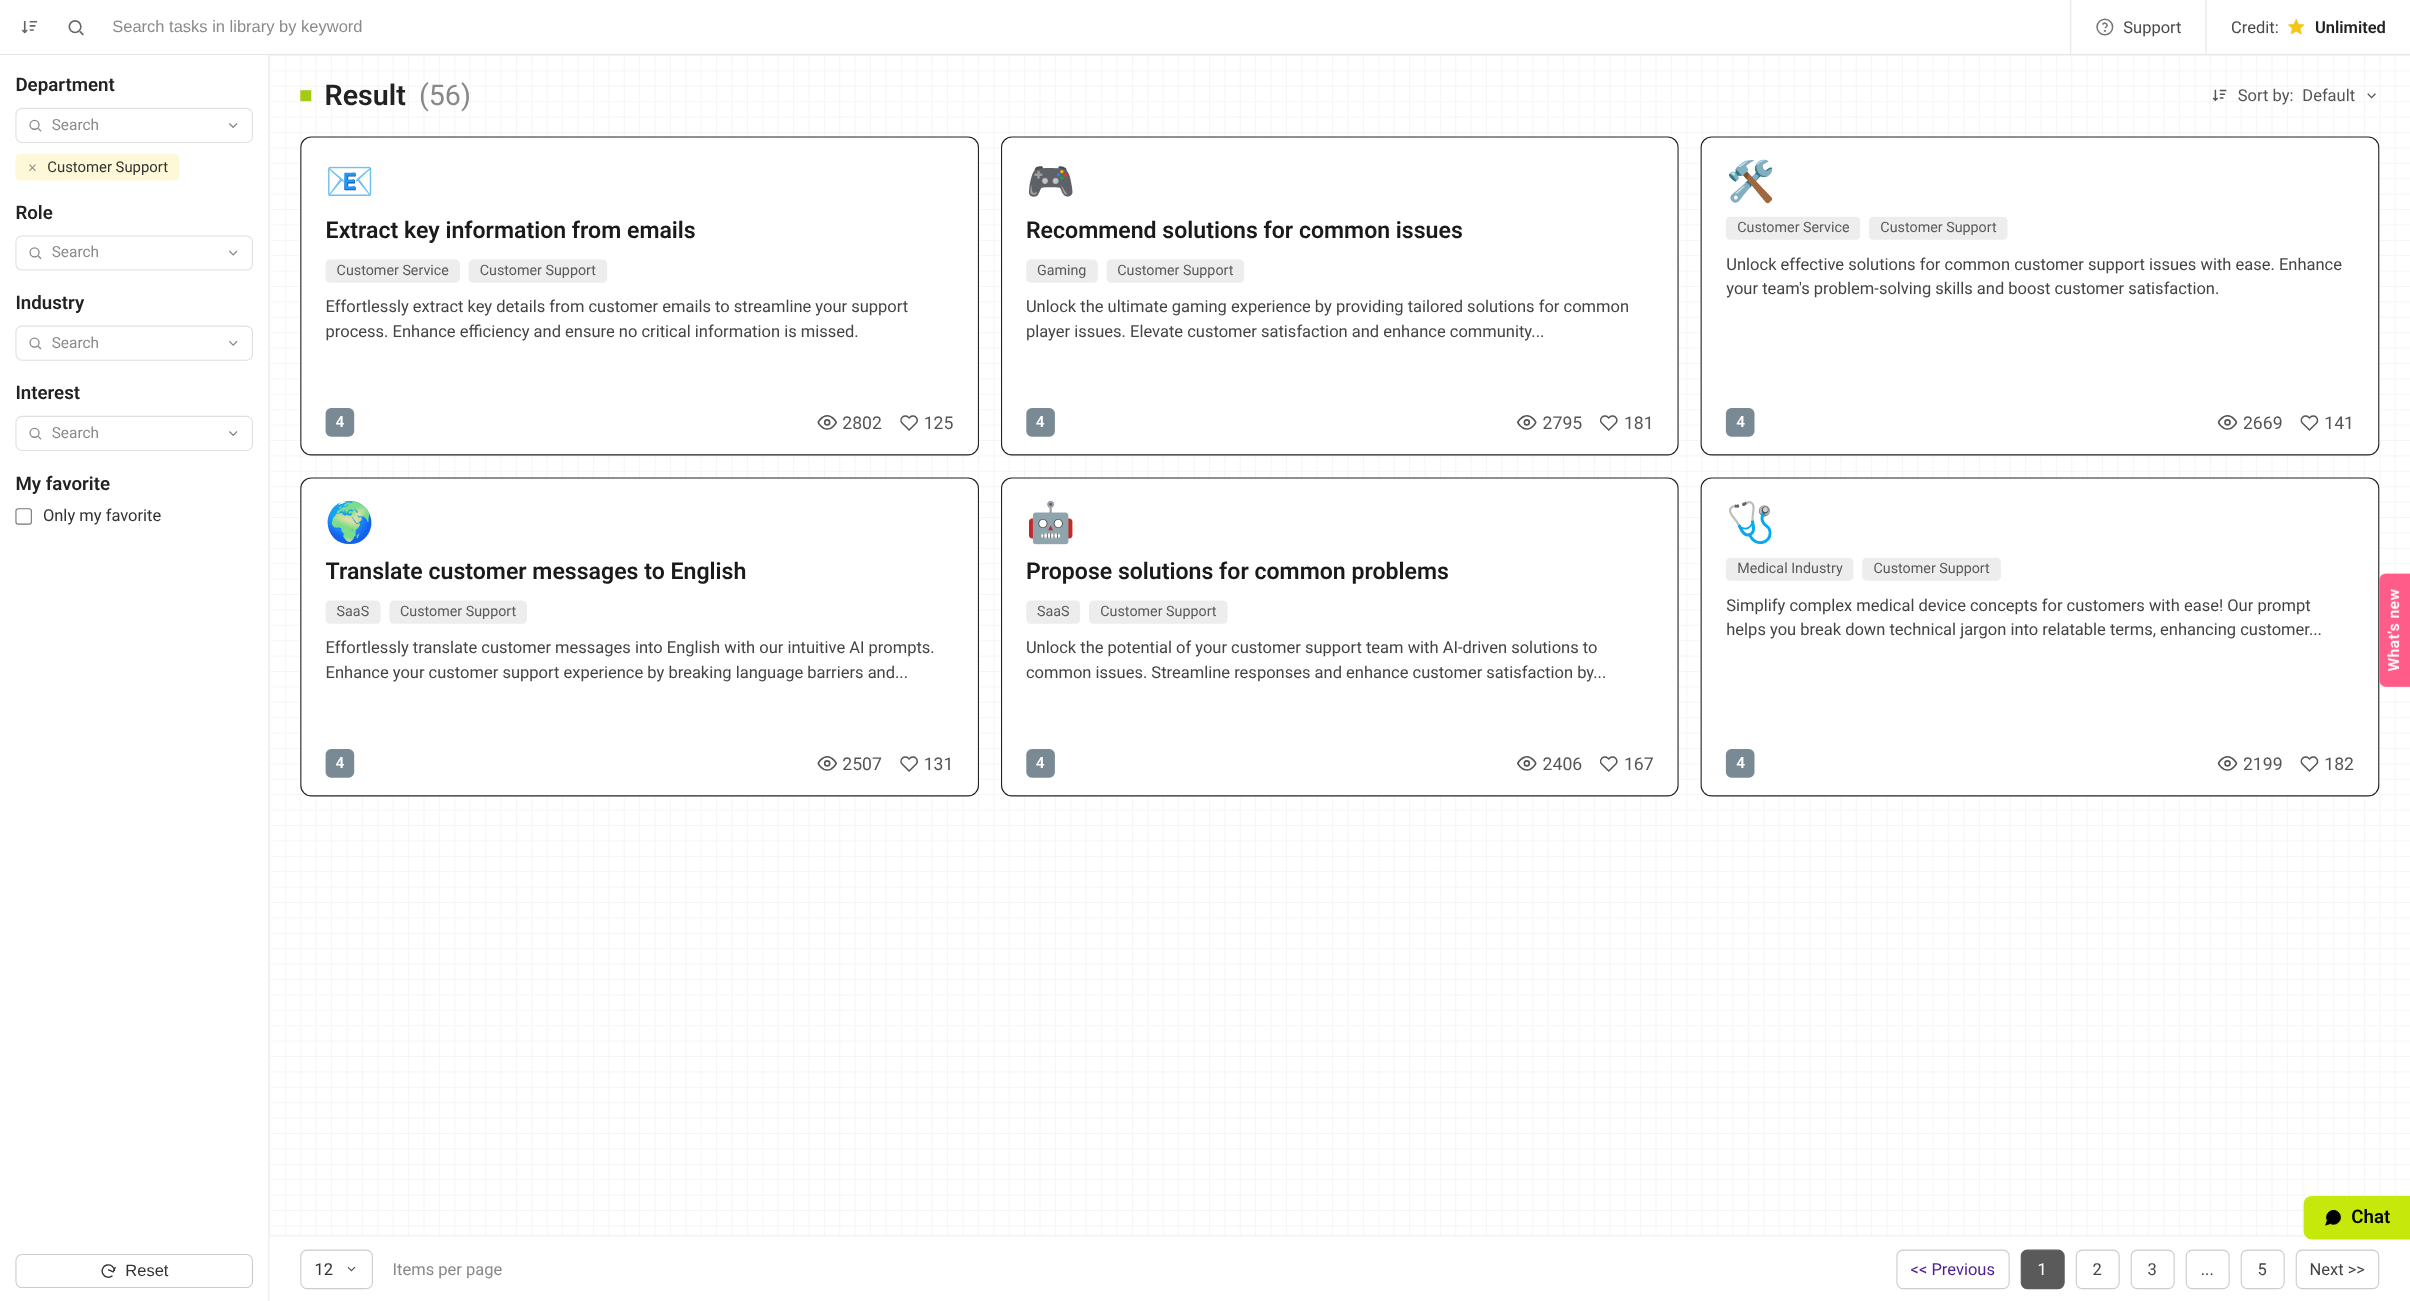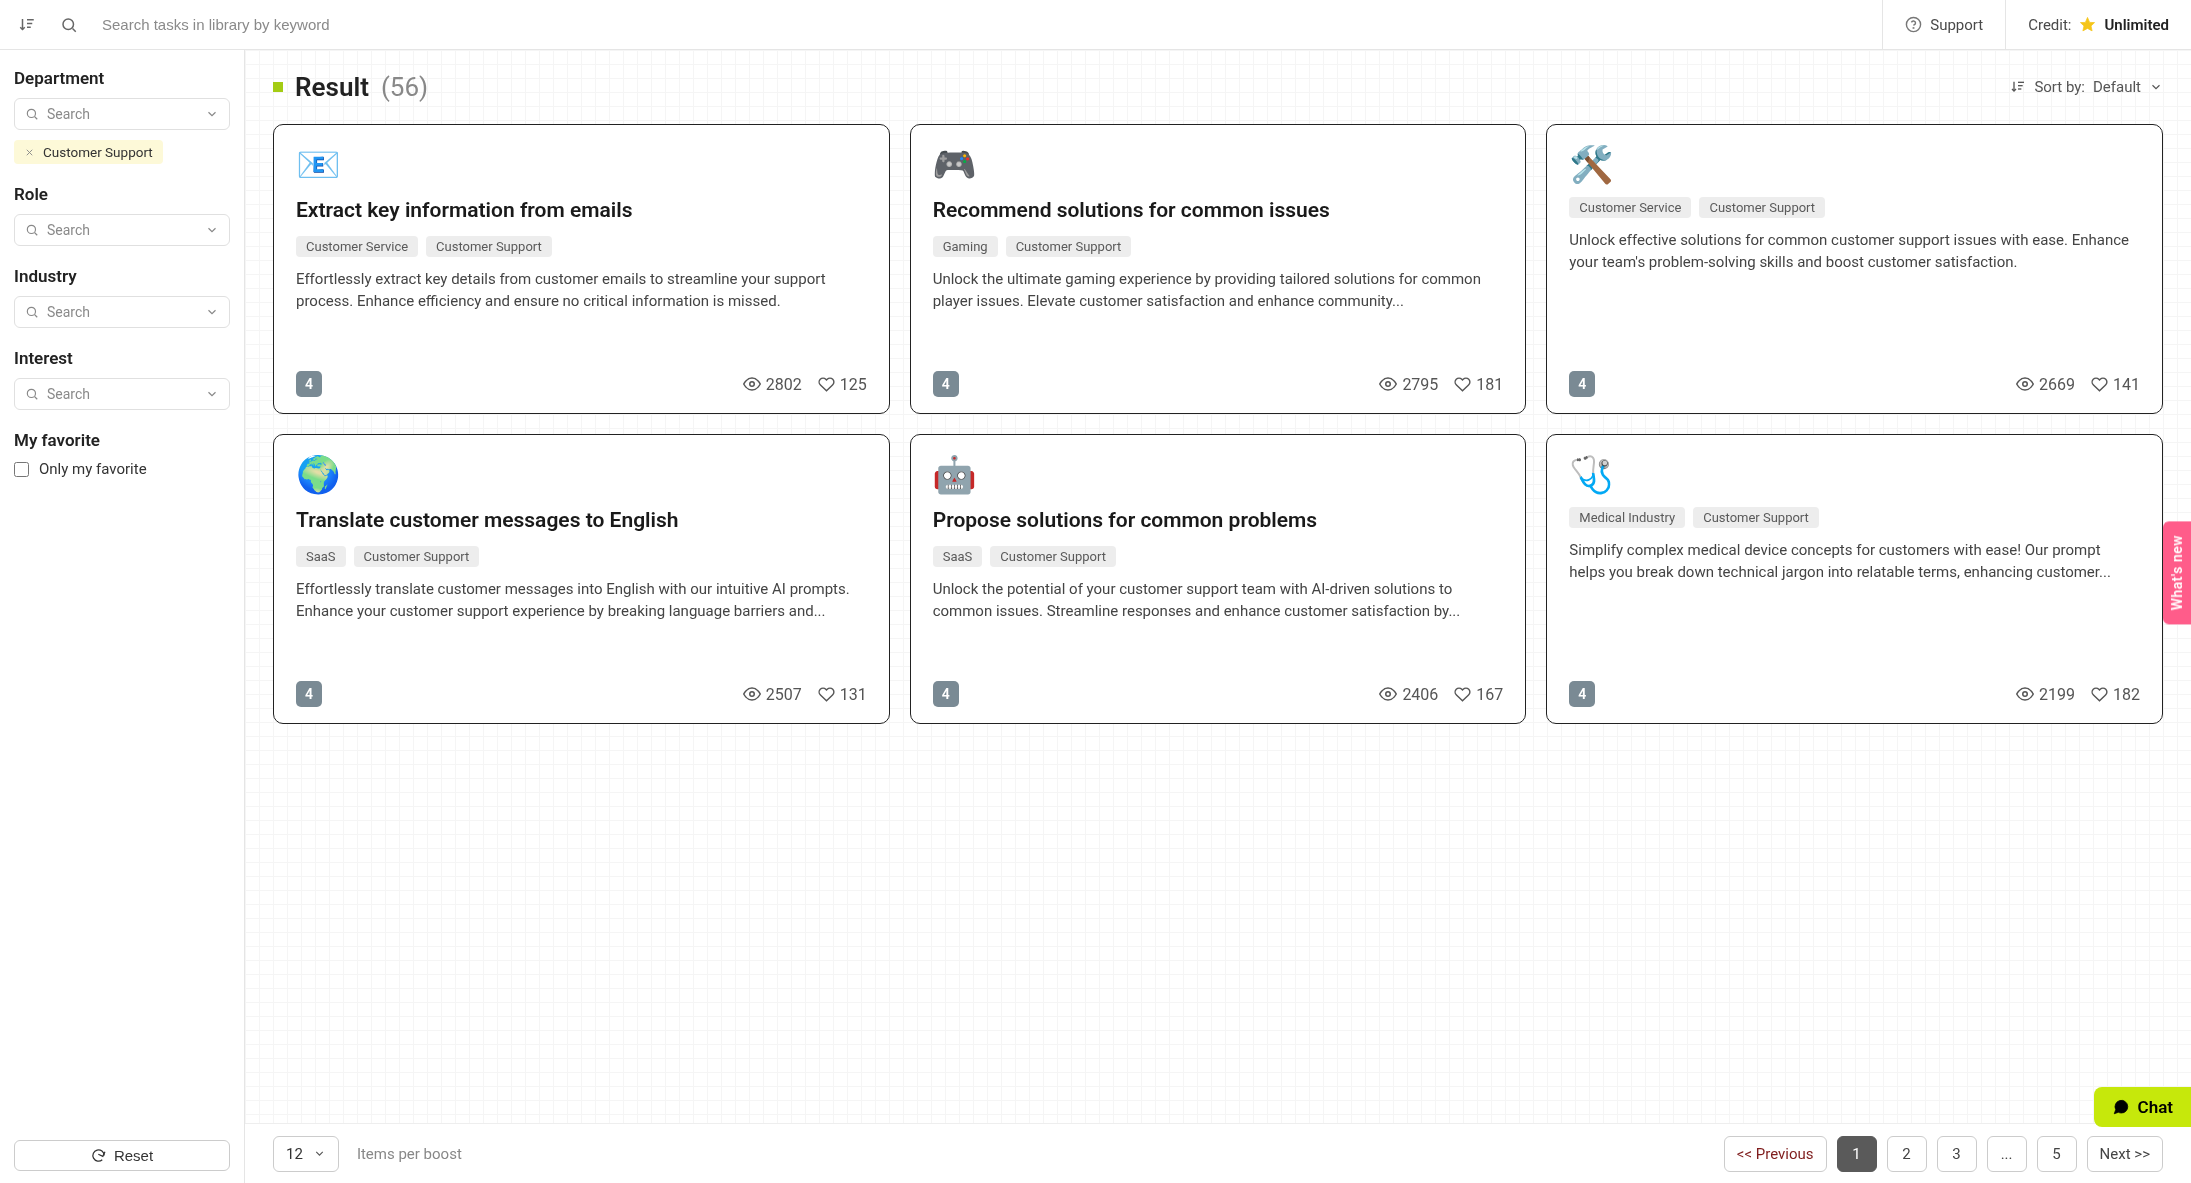--- a/index.html
+++ b/index.html
@@ -56,21 +56,21 @@
 .card-stats { display: flex; align-items: center; gap: 16px; color: #555; font-size: 16px; }
 .stat { display: inline-flex; align-items: center; gap: 5px; }
 
 
 .pager { position: absolute; bottom: 0; left: 0; right: 0; background: #fff; border-top: 1px solid #eee; height: 60px; display: flex; align-items: center; padding: 0 28px; gap: 18px; }
 .perpage-select { border: 1px solid #ccc; border-radius: 6px; padding: 8px 12px; font-size: 15px; display: inline-flex; align-items: center; gap: 10px; cursor: pointer; color: #333; }
 .perpage-label { color: #888; font-size: 15px; }
 .pager-right { margin-left: auto; display: flex; align-items: center; gap: 10px; }
 .page-btn { border: 1px solid #ccc; border-radius: 6px; min-width: 40px; height: 36px; display: inline-flex; align-items: center; justify-content: center; font-size: 15px; color: #444; background: #fff; cursor: pointer; padding: 0 12px; }
 .page-btn.active { background: #5a5a5a; color: #fff; border-color: #5a5a5a; }
-.page-btn.disabled { color: #7f1d1d; cursor: not-allowed; }
+.page-btn.disabled { color: #4c1d95; cursor: not-allowed; }
 
 
 .whatsnew { position: fixed; right: 0; top: 44%; background: #ff5c8a; color: #fff; padding: 14px 6px; font-size: 14px; writing-mode: vertical-rl; transform: rotate(180deg); border-radius: 0 6px 6px 0; cursor: pointer; font-weight: 600; letter-spacing: 0.5px; }
 .chat-btn { position: fixed; right: 0; bottom: 56px; background: #c6e80b; color: #000; padding: 10px 18px; border-radius: 8px 0 0 8px; font-size: 17px; font-weight: 600; display: flex; align-items: center; gap: 8px; cursor: pointer; }
 
 svg { display: block; }
 </style>
 </head>
 <body>
 
@@ -440,21 +440,21 @@
 
     <div class="pager">
       <div class="perpage-select">
         <span>12</span>
         <span>
             <svg width="13" height="13" viewBox="0 0 24 24" fill="none" stroke="#555" stroke-width="2">
               <polyline points="6 9 12 15 18 9"></polyline>
             </svg>
           </span>
       </div>
-      <span class="perpage-label">Items per boost</span>
+      <span class="perpage-label">Items per page</span>
       <div class="pager-right" id="pager-right">
           <div class="page-btn disabled">&lt;&lt; Previous</div>
           <div class="page-btn active">1</div>
           <div class="page-btn">2</div>
           <div class="page-btn">3</div>
           <div class="page-btn">...</div>
           <div class="page-btn">5</div>
           <div class="page-btn">Next &gt;&gt;</div>
         </div>
     </div>

